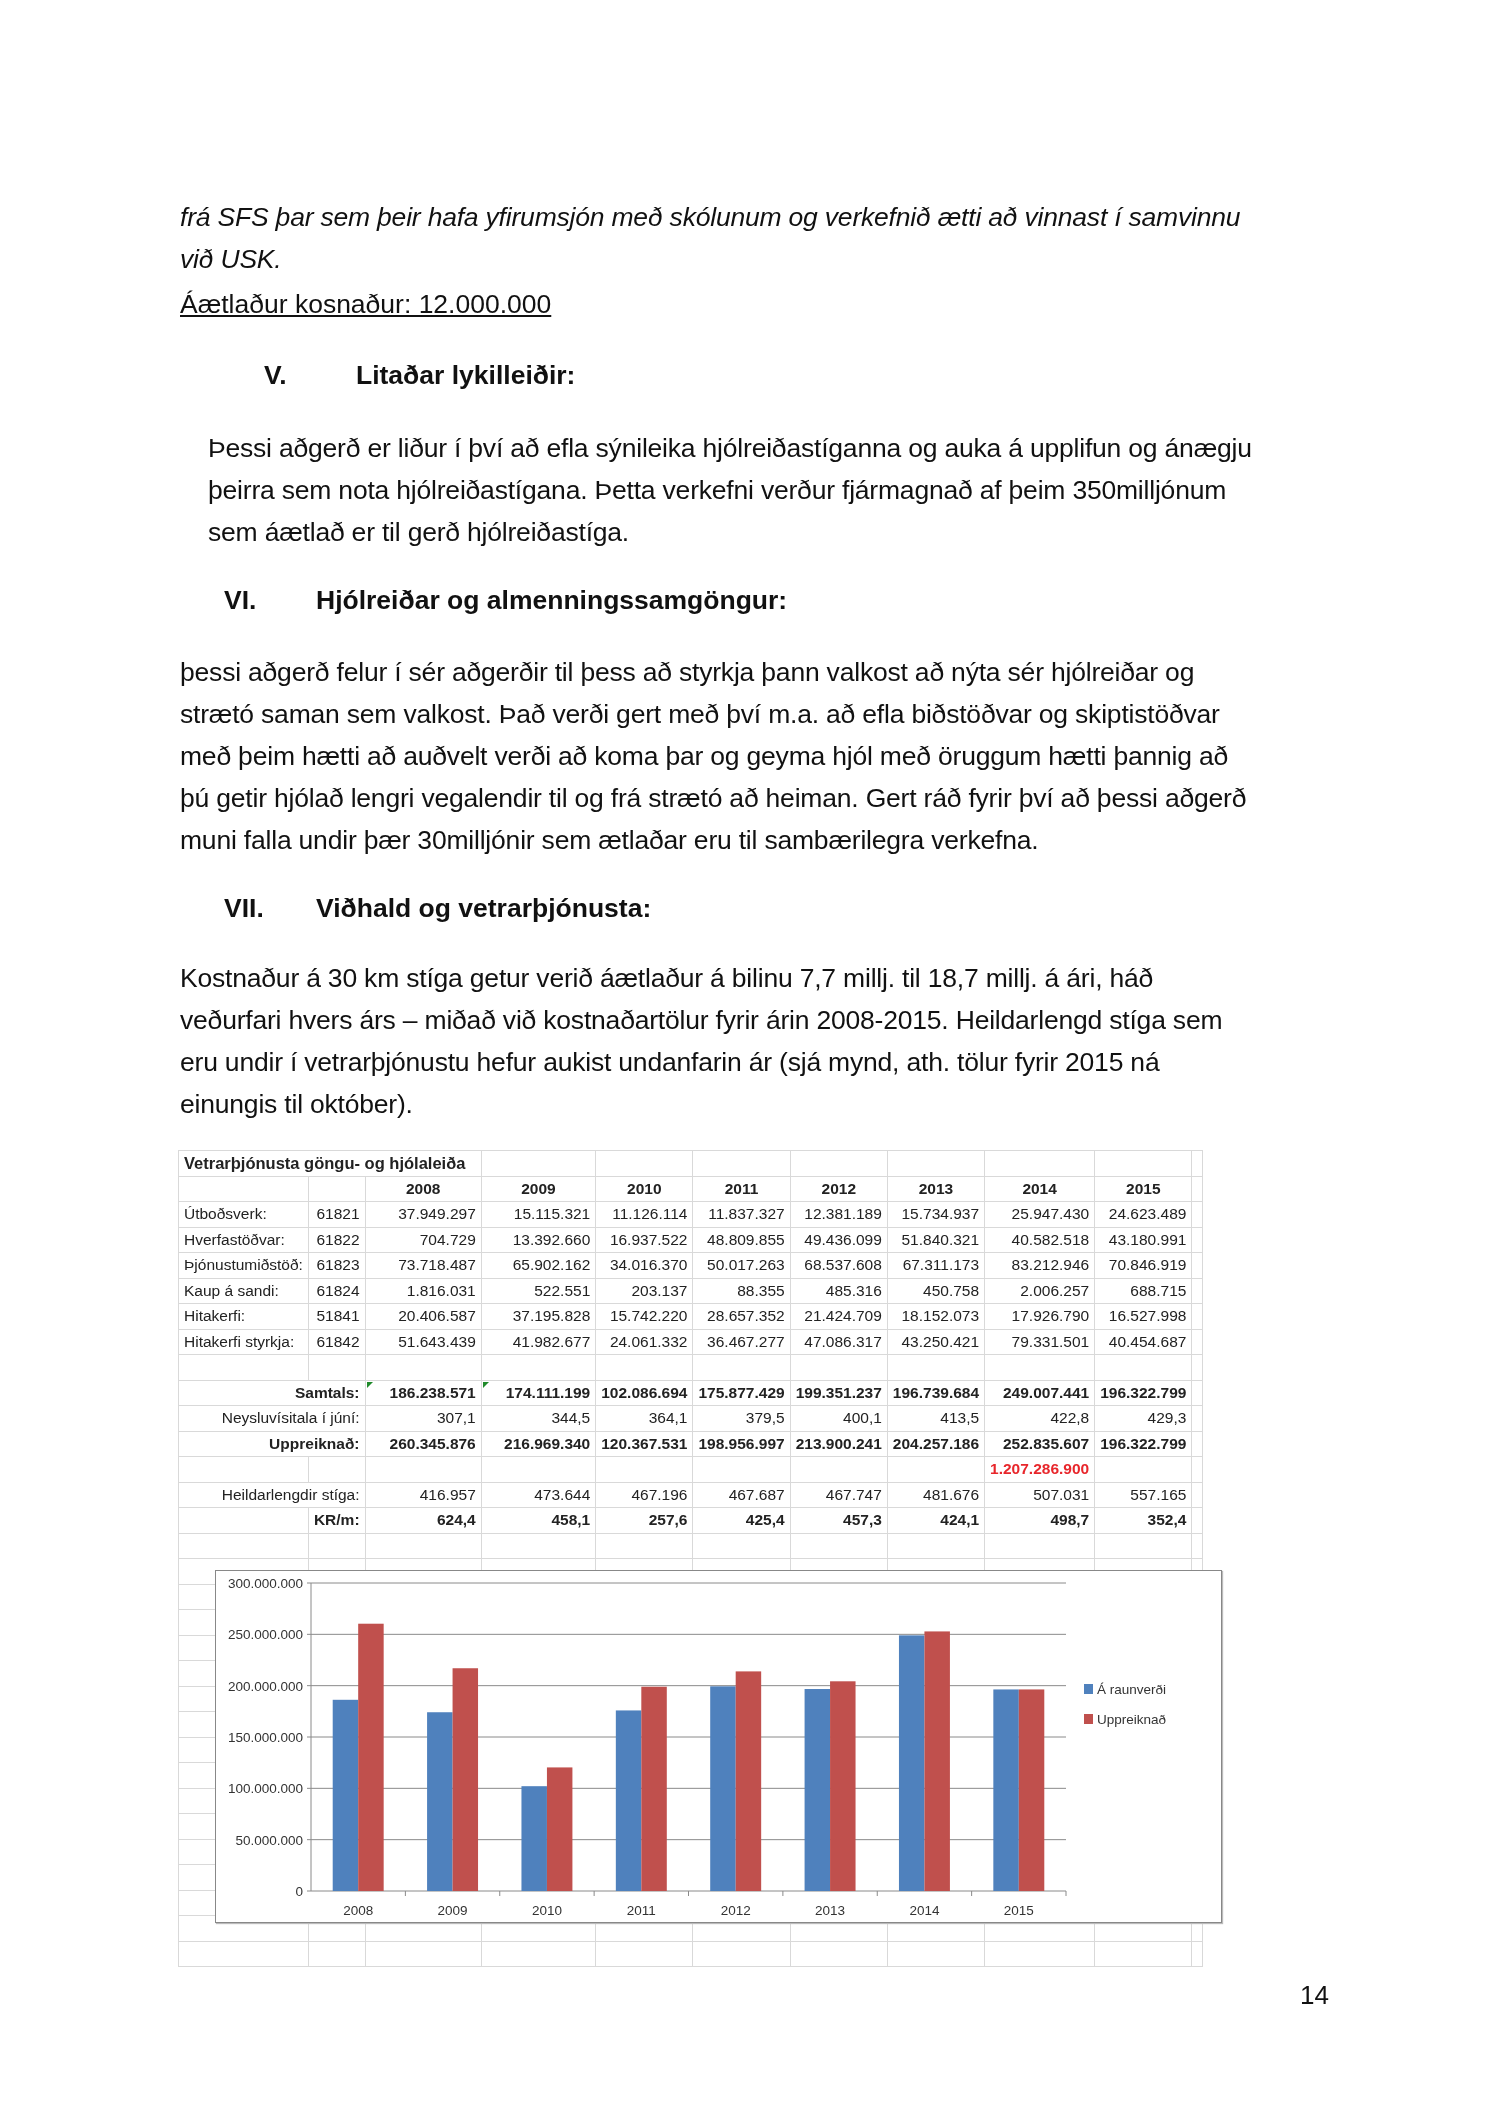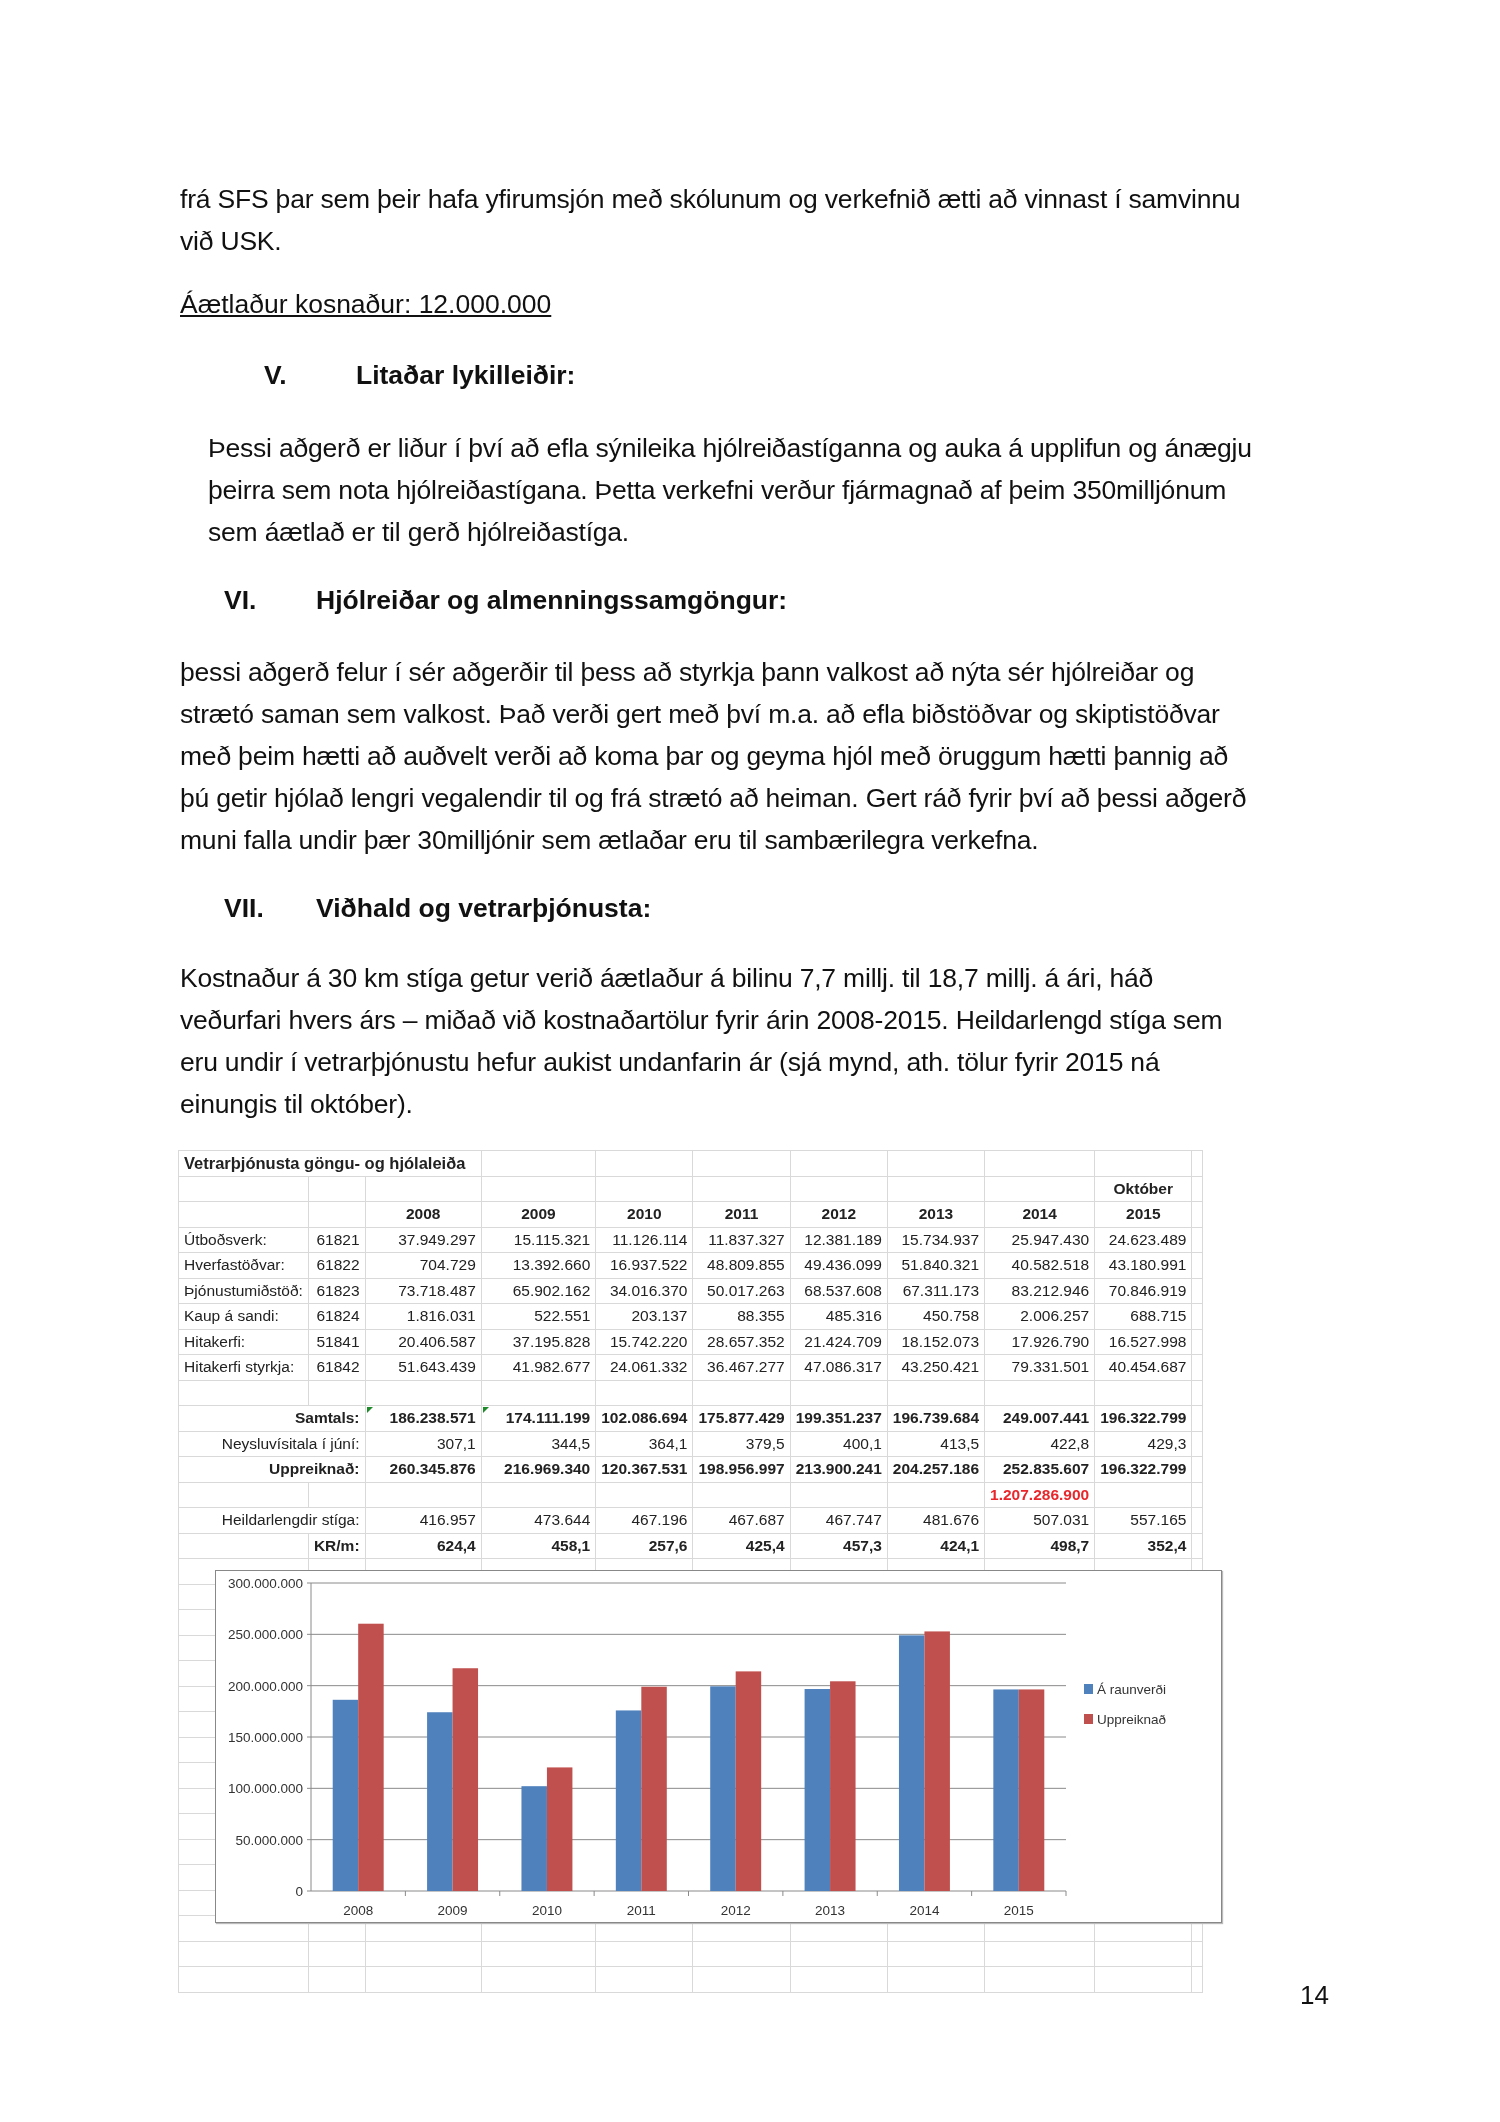--- a/index.html
+++ b/index.html
@@ -30,21 +30,21 @@
   .chartbox { position: absolute; left: 37px; top: 420px; width: 1005px; height: 351px;
               background: #fff; border: 1px solid #888; box-shadow: 1px 1px 1px #bbb; }
   .chartbox svg { position: absolute; left: 0; top: 0; }
   .ytick { font-size: 13.5px; fill: #333; font-family: "Liberation Sans", sans-serif; }
   .xtick { font-size: 13.5px; fill: #333; font-family: "Liberation Sans", sans-serif; }
   .legend-text { font-size: 13.5px; fill: #333; font-family: "Liberation Sans", sans-serif; }
 </style>
 </head>
 <body>
 
-<div class="para" style="top:178px;">
+<div class="para" style="top:196px;font-style:italic;">
   <p>frá SFS þar sem þeir hafa yfirumsjón með skólunum og verkefnið ætti að vinnast í samvinnu</p>
   <p>við USK.</p>
 </div>
 
 <div class="cost">Áætlaður kosnaður: 12.000.000</div>
 
 <div class="heading" style="top:360px;margin-left:40px;">
   <span class="num">V.</span><span>Litaðar lykilleiðir:</span>
 </div>
 <div class="para" style="top:427px;margin-left:28px;">
@@ -92,33 +92,20 @@
     <tbody id="sheet-body">
         <tr>
           <td class="title" colspan="3">Vetrarþjónusta göngu- og hjólaleiða</td>
           <td></td>
           <td></td>
           <td></td>
           <td></td>
           <td></td>
           <td></td>
           <td></td>
-          <td></td>
-        </tr>
-        <tr>
-          <td></td>
-          <td></td>
-          <td></td>
-          <td></td>
-          <td></td>
-          <td></td>
-          <td></td>
-          <td></td>
-          <td></td>
-          <td class="c b">Október</td>
           <td></td>
         </tr>
         <tr>
           <td></td>
           <td></td>
           <td class="c b">2008</td>
           <td class="c b">2009</td>
           <td class="c b">2010</td>
           <td class="c b">2011</td>
           <td class="c b">2012</td>

